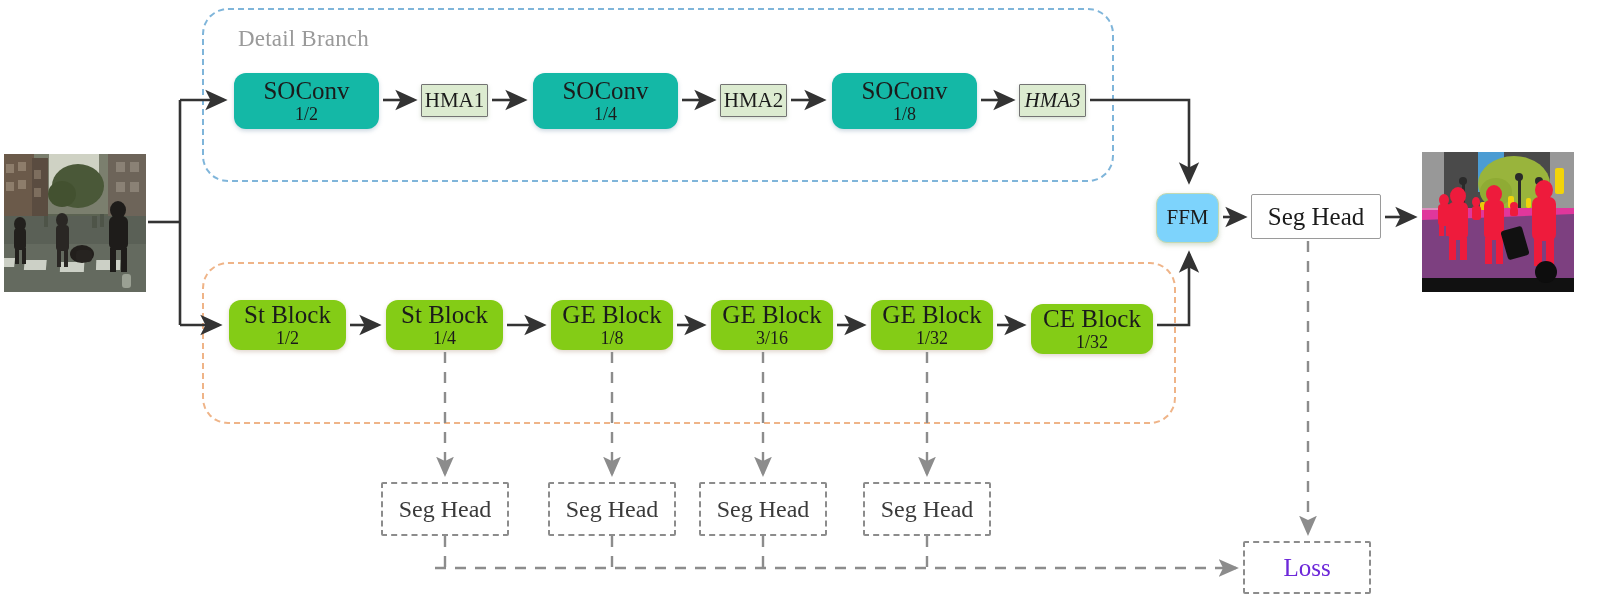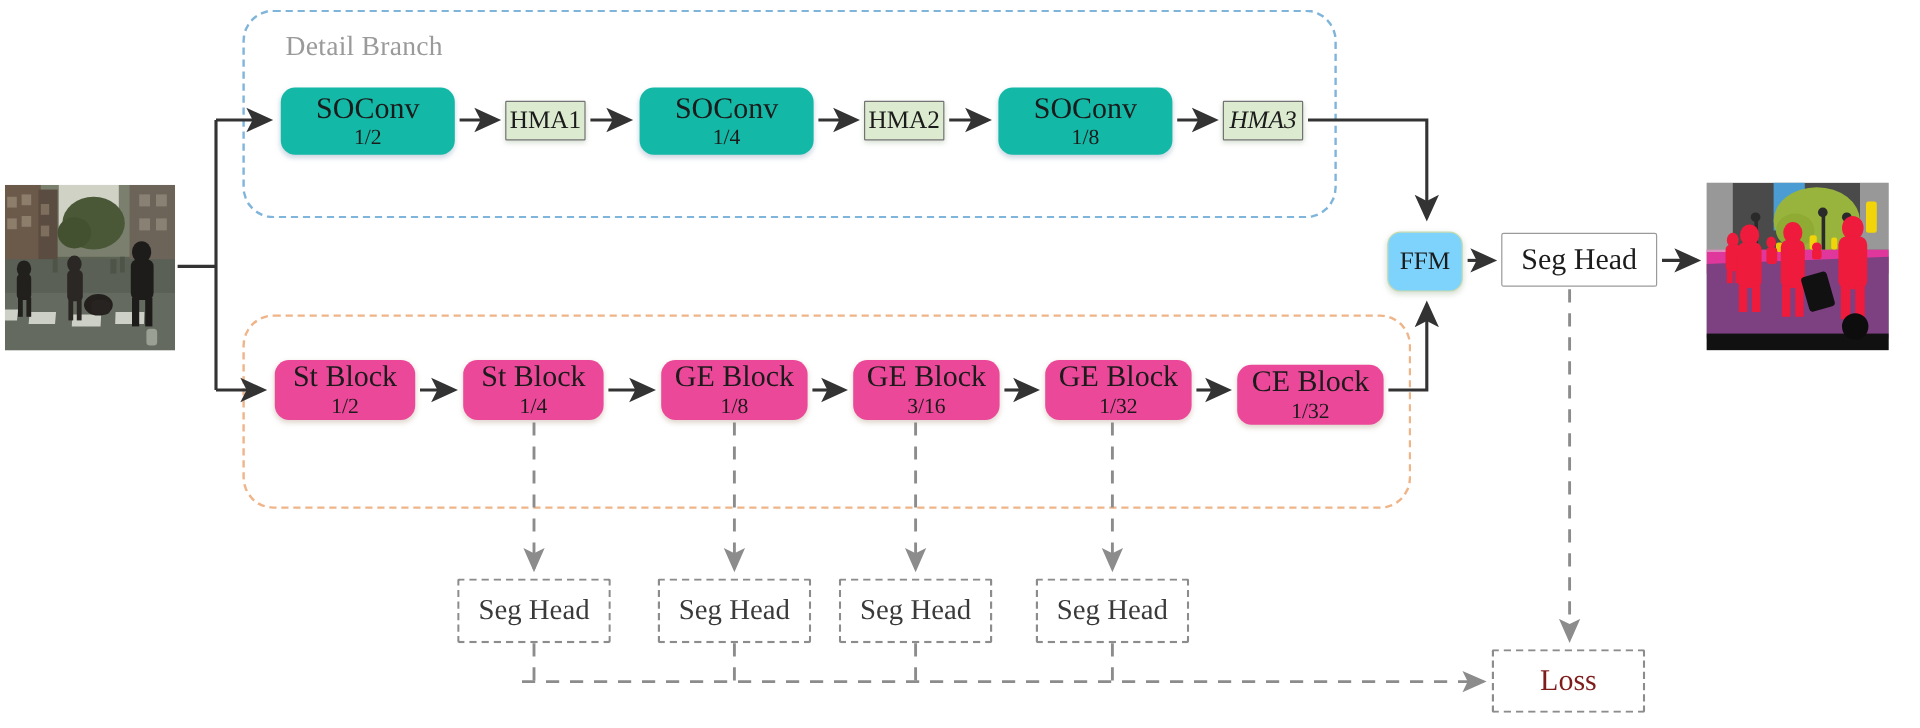--- a/index.html
+++ b/index.html
@@ -14,28 +14,28 @@
 
   
   .node{position:absolute;display:flex;flex-direction:column;align-items:center;justify-content:center;
         box-sizing:border-box;text-align:center;line-height:1.04;}
   .node .t1{font-size:25px;color:#1b1b1b;}
   .node .t2{font-size:18px;color:#1b1b1b;margin-top:1px;}
 
   .node.soconv{background:#14b8a6;border-radius:12px;box-shadow:0 2px 4px rgba(120,150,175,.38);}
   .node.hma{background:#dcebd0;border-radius:1px;border:1px solid #737373;box-shadow:0 2px 4px rgba(140,165,130,.35);}
   .node.hma .t1{font-size:21px;}
-  .node.stblock{background:#ec4899;border-radius:12px;box-shadow:0 2px 4px rgba(175,150,130,.38);}
+  .node.stblock{background:#84cc16;border-radius:12px;box-shadow:0 2px 4px rgba(175,150,130,.38);}
   .node.ffm{background:#7dd3fc;border-radius:11px;border:1px solid #c3d9b2;box-shadow:0 2px 5px rgba(140,165,130,.4);}
   .node.ffm .t1{font-size:21px;}
   .node.seghead-main{background:#fff;border:1.4px solid #9a9a9a;border-radius:2px;}
   .node.seghead-aux{background:#fff;border:2.2px dashed #8c8c8c;border-radius:2px;}
   .node.seghead-aux .t1{font-size:24px;color:#3a3a3a;}
   .node.loss{background:#fff;border:2.2px dashed #8c8c8c;border-radius:2px;}
-  .node.loss .t1{font-size:25px;color:#7f1d1d;}
+  .node.loss .t1{font-size:25px;color:#6d28d9;}
 
   
   .imgbox{position:absolute;overflow:hidden;}
   .imgbox svg{display:block;width:100%;height:100%;}
 
   
   #wires{position:absolute;left:0;top:0;width:1600px;height:607px;pointer-events:none;}
 </style>
 </head>
 <body>

